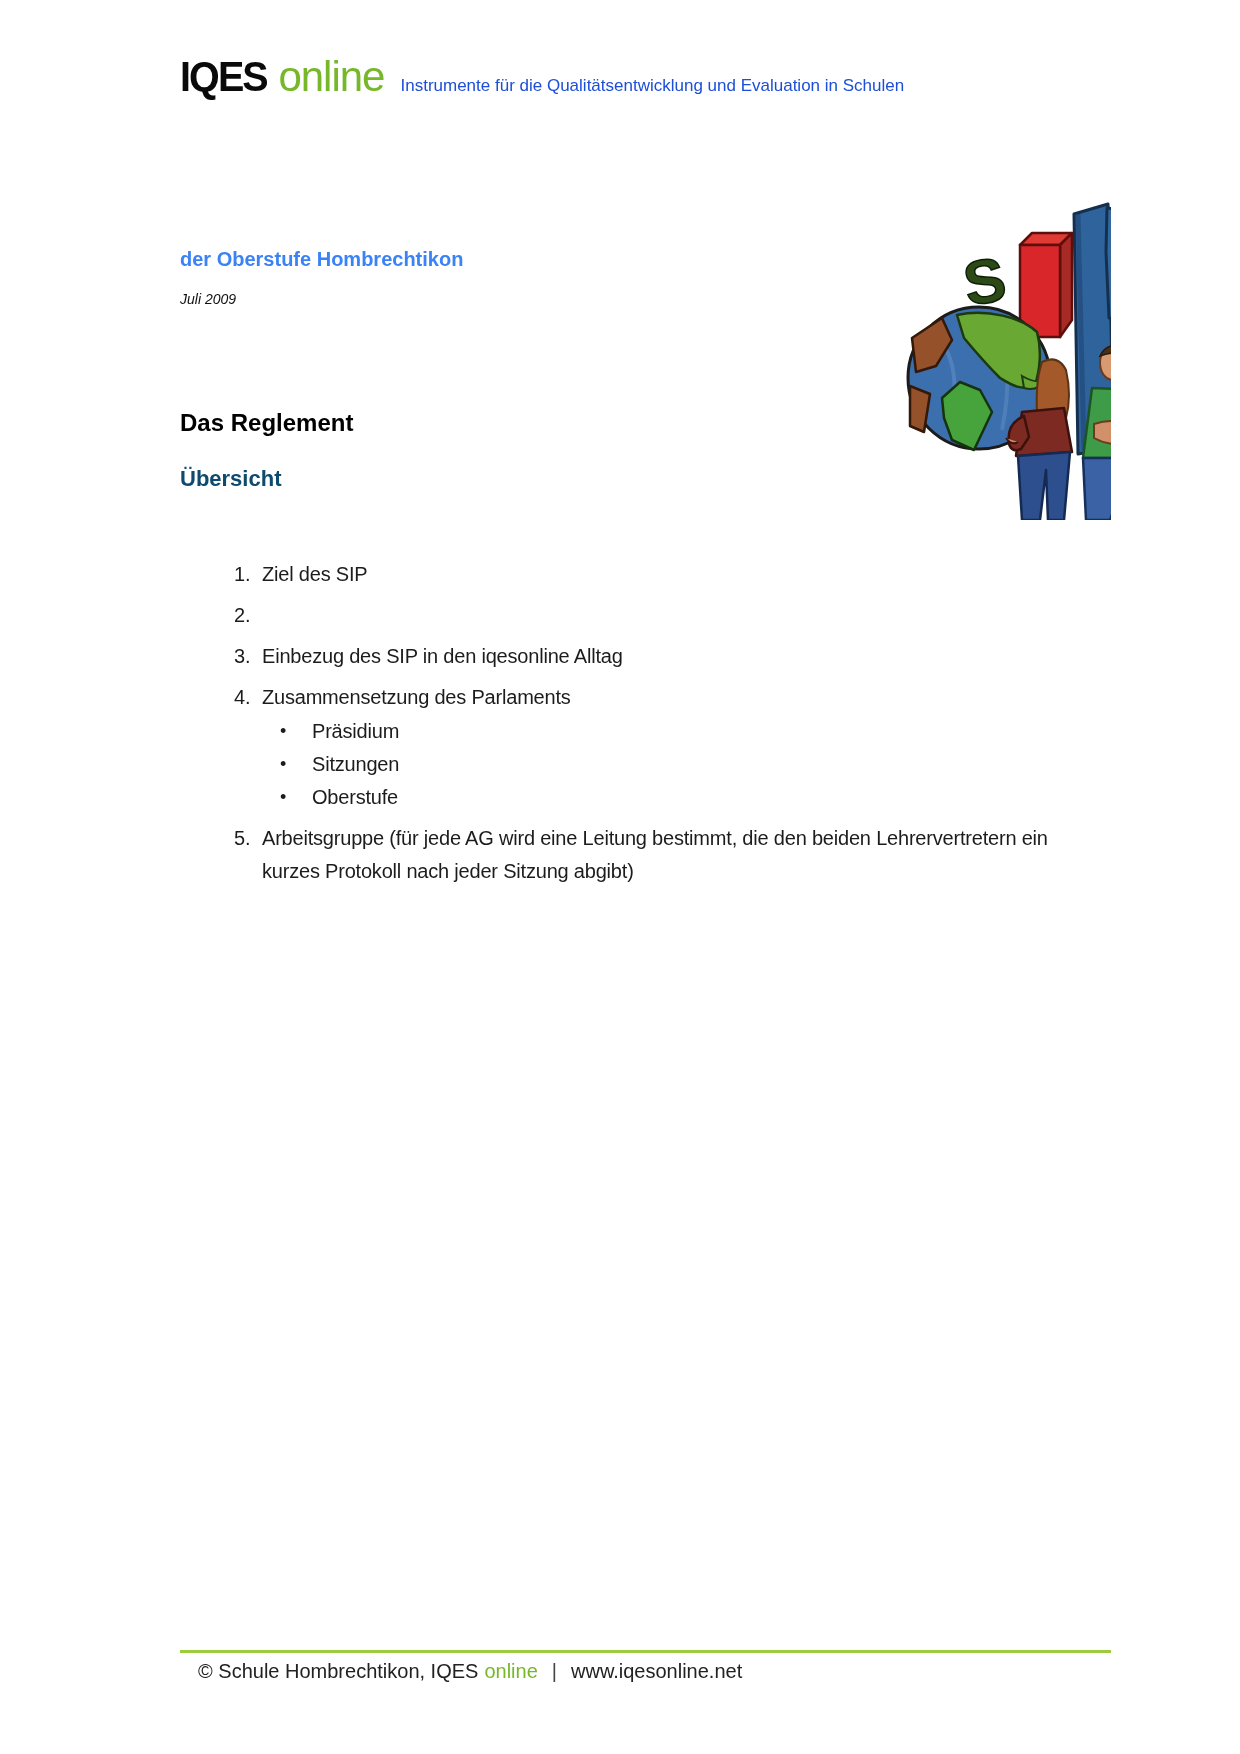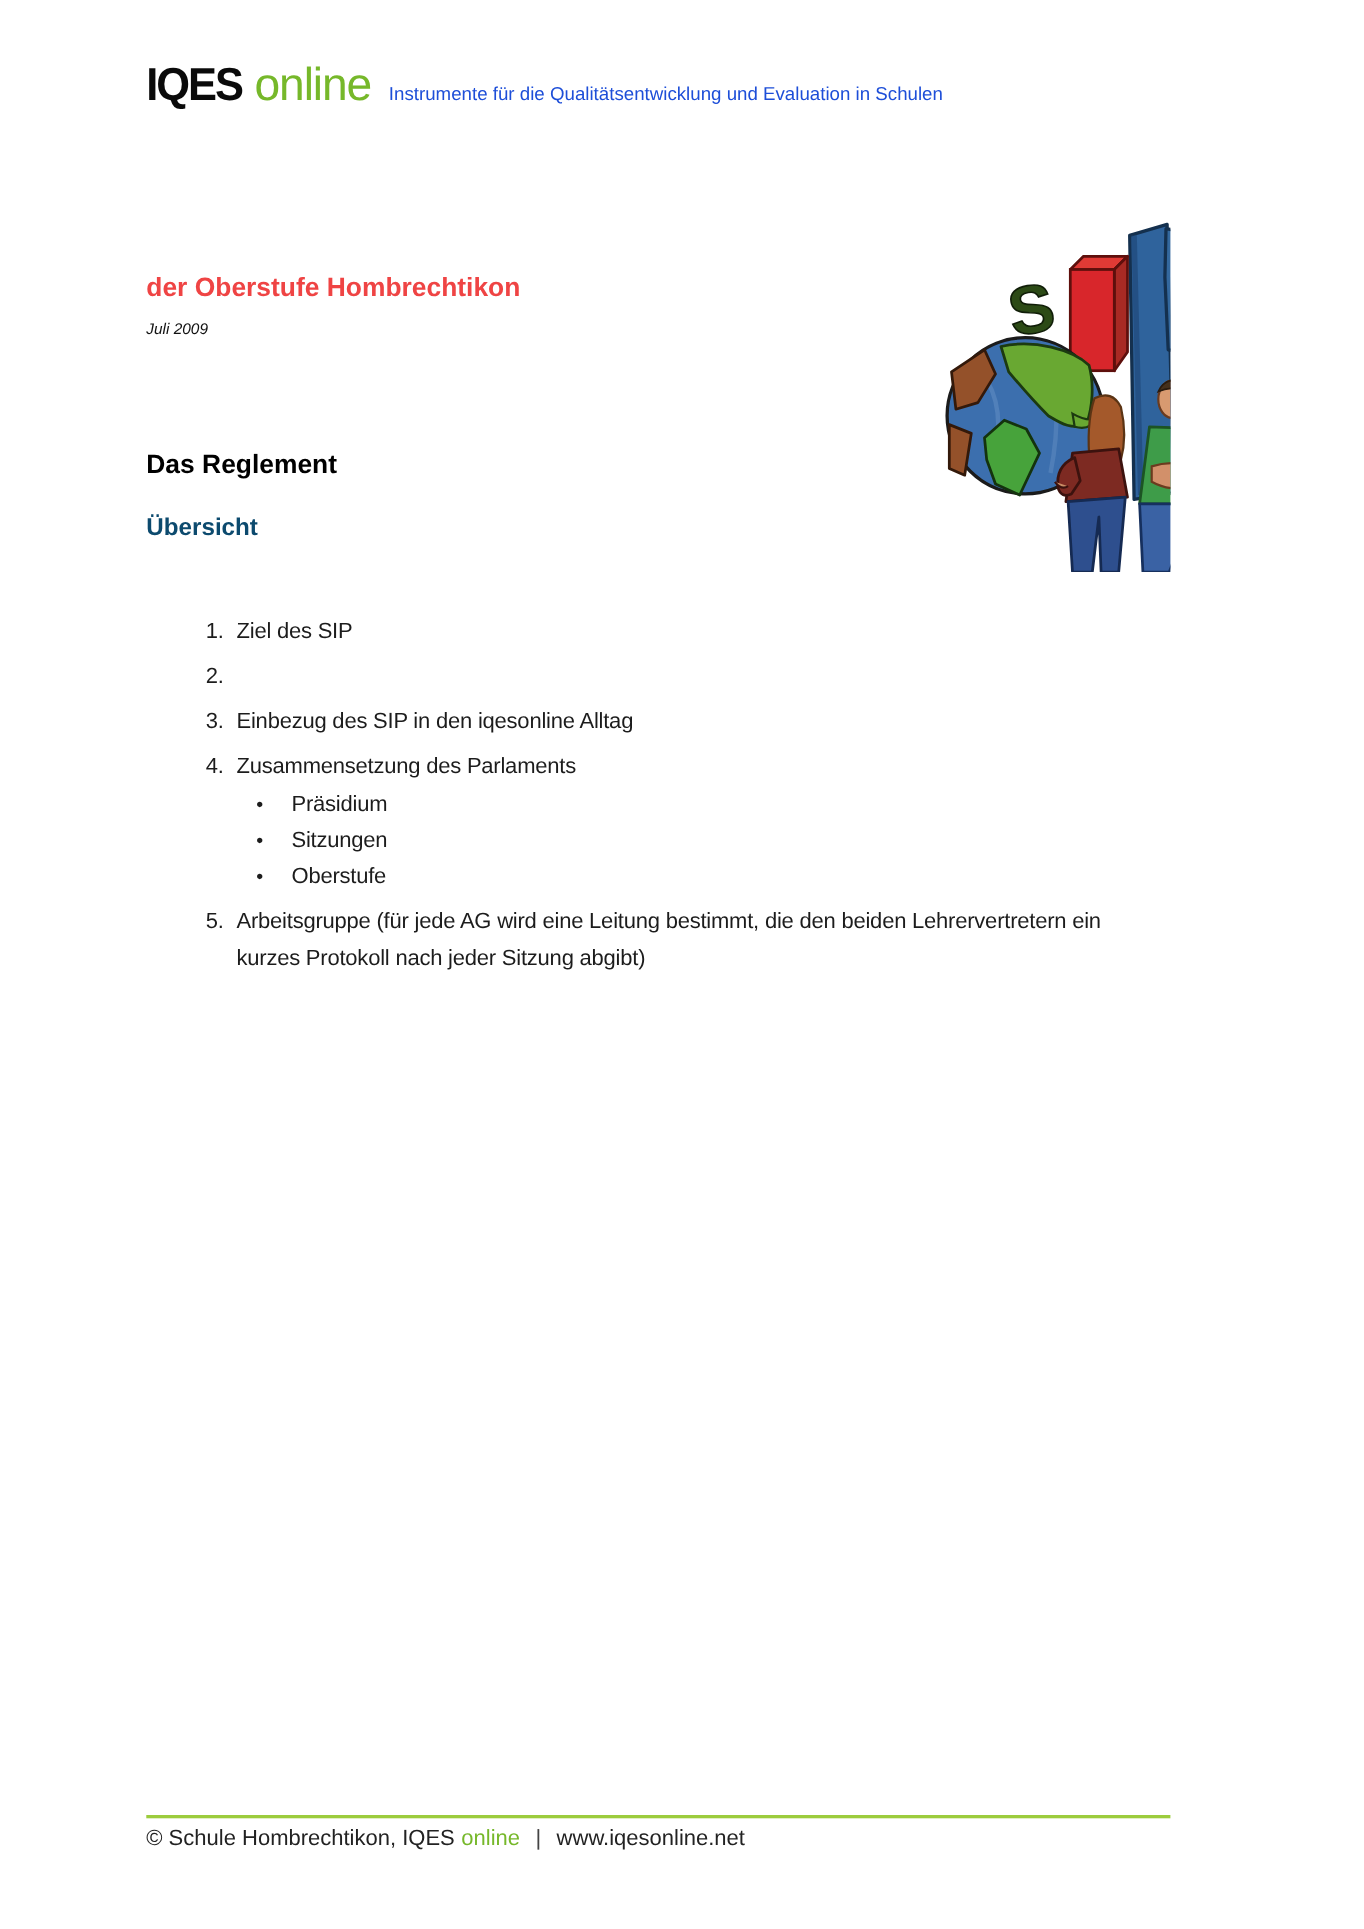--- a/index.html
+++ b/index.html
@@ -4,20 +4,21 @@
 <style>
   html,body{margin:0;padding:0;background:#ffffff;}
   .page{
     position:relative;
     width:1064px;
     height:1754px;
     background:#ffffff;
     overflow:hidden;
     font-family:"Liberation Sans",sans-serif;
     color:#1f1f1f;
+    margin-left:47px;
   }
   
   .logo-row{
     position:absolute;
     left:133px;top:56px;
     display:flex;align-items:baseline;
     white-space:nowrap;
   }
   .logo-iqes{
     font-size:42px;font-weight:bold;color:#0a0a0a;
@@ -33,21 +34,21 @@
     font-size:17px;color:#1d4ed8;margin-left:16px;line-height:1;
   }
   
   .doc-title{
     position:absolute;left:133px;top:178px;
     font-size:46px;font-weight:bold;letter-spacing:-1px;color:#000;
     line-height:1.1;
   }
   .doc-subtitle{
     position:absolute;left:133px;top:248px;
-    font-size:24px;font-weight:bold;color:#ef4444;
+    font-size:20px;font-weight:bold;color:#3b82f6;
   }
   .doc-date{
     position:absolute;left:133px;top:291px;
     font-size:14px;font-style:italic;color:#111;
   }
   
   .illustration{
     position:absolute;left:855px;top:200px;
     width:250px;height:320px;
   }
@@ -72,21 +73,21 @@
   .li-text{white-space:pre-line;}
   .sub-bullets{margin:1px 0 0 0;padding:0;list-style:none;}
   .sub-bullets .b-row{display:flex;padding-left:18px;}
   .b-marker{flex:0 0 32px;font-size:18px;}
   
   .footer-rule{
     position:absolute;left:133px;top:1650px;
     width:963px;height:3px;background:#9ccc3d;
   }
   .footer-text{
-    position:absolute;left:133px;top:1660px;
+    position:absolute;left:151px;top:1660px;
     font-size:20px;color:#222;white-space:nowrap;
   }
   .footer-text .green{color:#76b82a;margin-left:6px;}
   .footer-text .sep{margin-left:14px;color:#444;}
   .footer-text .url{margin-left:14px;}
 </style>
 </head>
 <body>
 
 <div class="page">

